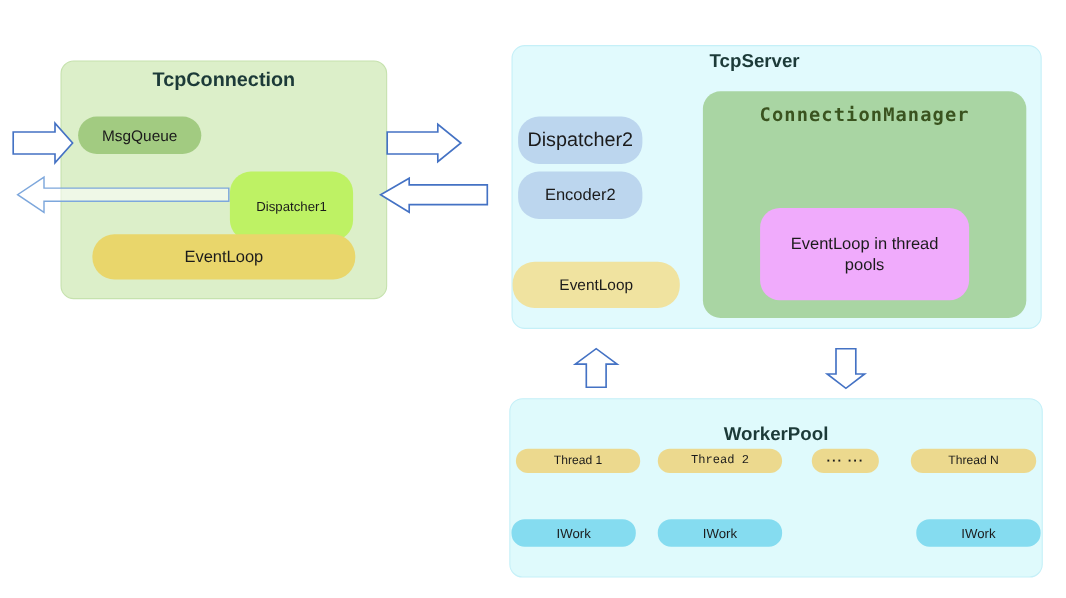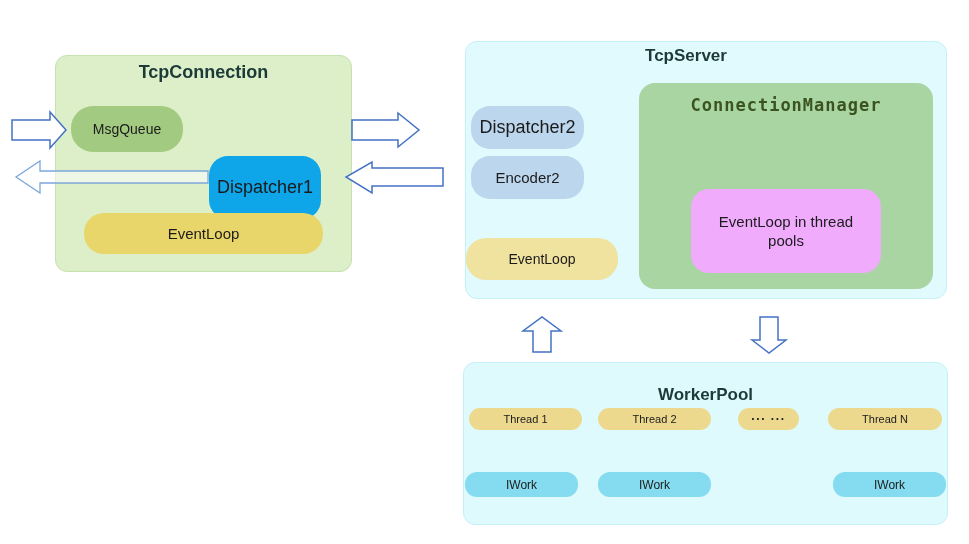--- a/index.html
+++ b/index.html
@@ -10,23 +10,23 @@
   .box{position:absolute;box-sizing:border-box;}
   .box-title{position:absolute;text-align:center;font-weight:bold;color:#1c3a38;}
   .pill{
     position:absolute;display:flex;align-items:center;justify-content:center;
     box-sizing:border-box;text-align:center;color:#1b1b1b;
   }
 
   
   .tcpconn{left:55px;top:55px;width:297px;height:217px;background:#dcefc9;border:1px solid #c6e2ae;border-radius:12px;}
   .tcpconn-title{left:0;top:6px;width:100%;font-size:18px;}
-  .msgqueue{left:15px;top:50px;width:112px;height:46px;border-radius:22px;background:#a2cb81;font-size:14px;}
+  .msgqueue{left:15px;top:50px;width:112px;height:34px;border-radius:22px;background:#a2cb81;font-size:14px;}
   .encoder1{left:153px;top:50px;width:112px;height:45px;border-radius:19px;background:#bcd6ee;font-size:15px;}
-  .dispatcher1{left:153px;top:100px;width:112px;height:63px;border-radius:19px;background:#0ea5e9;font-size:18px;}
+  .dispatcher1{left:153px;top:100px;width:112px;height:63px;border-radius:19px;background:#bef264;font-size:12px;}
   .evloop1{left:28px;top:157px;width:239px;height:41px;border-radius:20px;background:#e9d66b;font-size:15px;}
 
   
   .tcpserver{left:465px;top:41px;width:482px;height:258px;background:#e1fafd;border:1px solid #c5f0f8;border-radius:12px;}
   .tcpserver-title{left:0;top:4px;width:440px;font-size:17px;}
   .dispatcher2{left:5px;top:64px;width:113px;height:43px;border-radius:19px;background:#bcd6ee;font-size:18px;}
   .encoder2{left:5px;top:114px;width:113px;height:43px;border-radius:19px;background:#bcd6ee;font-size:15px;}
   .evloop2{left:0px;top:196px;width:152px;height:42px;border-radius:20px;background:#f0e3a0;font-size:14px;}
 
   
@@ -34,21 +34,21 @@
   .connmgr-title{left:0;top:12px;width:100%;font-size:17px;color:#3a531f;
     font-family:"DejaVu Sans Mono",monospace;letter-spacing:1px;}
   .tcpmap{left:54px;top:53px;width:188px;height:42px;border-radius:12px;background:#d4e86b;font-size:15px;}
   .evpools{left:52px;top:106px;width:190px;height:84px;border-radius:18px;background:#f0abfc;font-size:15px;line-height:1.3;padding:0 18px;}
 
   
   .workerpool{left:463px;top:362px;width:485px;height:163px;background:#dffafc;border:1px solid #c5f0f8;border-radius:12px;}
   .workerpool-title{left:0;top:6px;width:100%;font-size:17px;margin-top:16px;}
   .thread{top:45px;height:22px;border-radius:11px;background:#ecd98e;font-size:11px;}
   .t1{left:5px;width:113px;}
-  .t2{left:134px;width:113px;}
+  .t2{left:134px;width:113px;font-family:Liberation Mono, monospace;}
   .tdots{left:274px;width:61px;font-weight:bold;font-size:12px;letter-spacing:1px;}
   .tn{left:364px;width:114px;}
   .iwork{top:109px;height:25px;border-radius:12px;background:#85dcf0;font-size:12px;}
   .i1{left:1px;width:113px;}
   .i2{left:134px;width:113px;}
   .i3{left:369px;width:113px;}
 
   .arrows{position:absolute;left:0;top:0;width:969px;height:544px;z-index:5;pointer-events:none;}
   .arrow{stroke:#4472c4;stroke-width:1.5;fill:#ffffff;stroke-linejoin:miter;}
   .arrow-translucent{stroke:#7da7dc;stroke-width:1.3;fill:rgba(255,255,255,0.55);}

